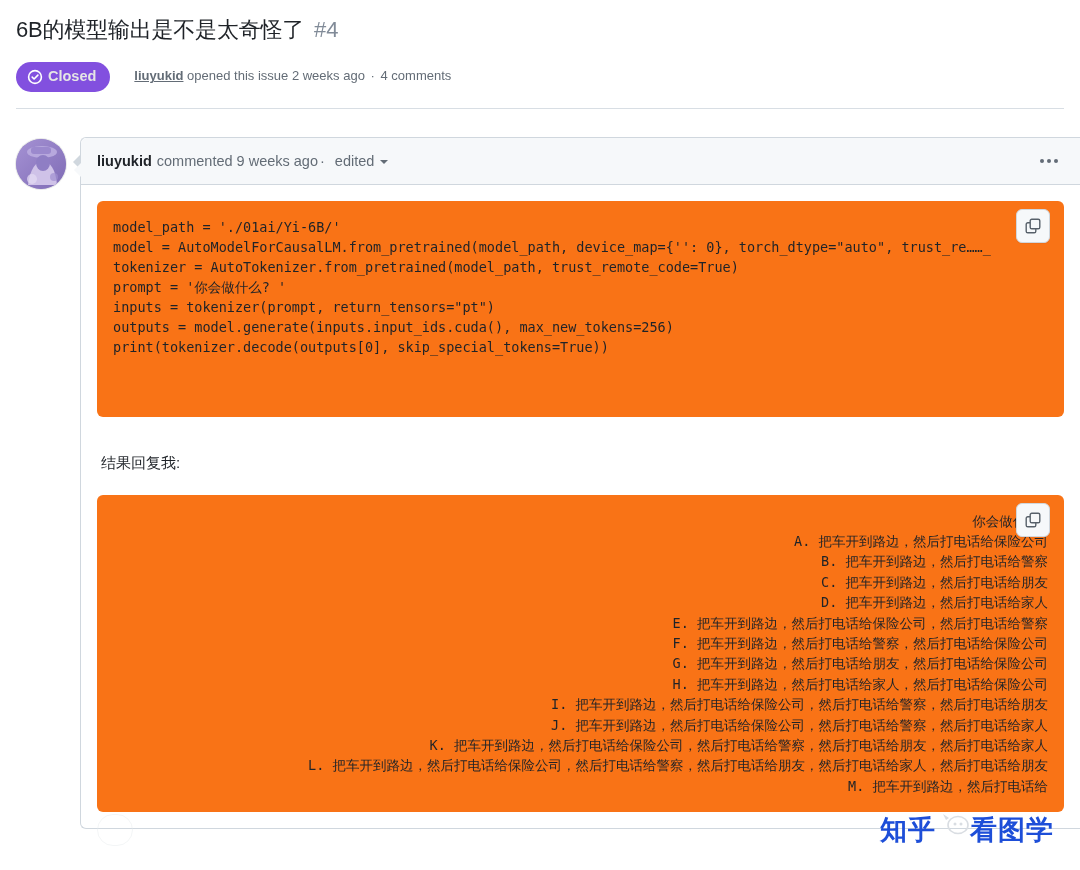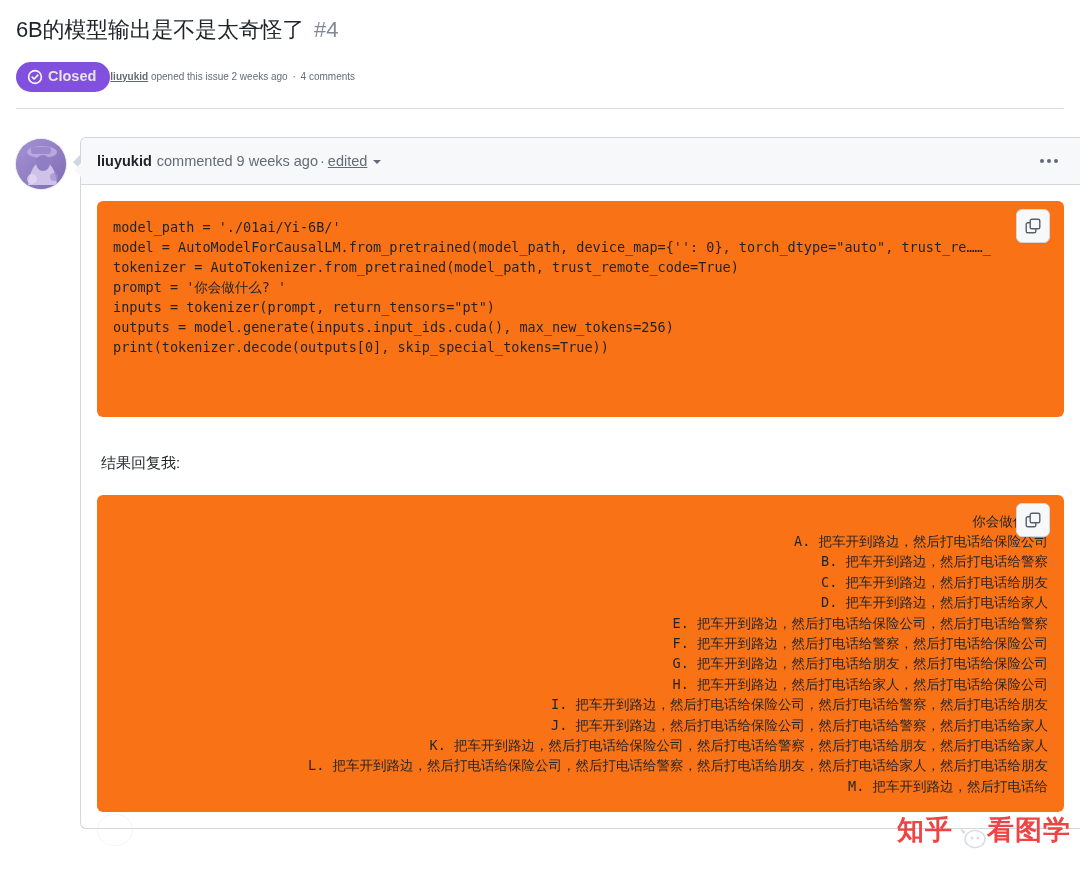--- a/index.html
+++ b/index.html
@@ -56,23 +56,23 @@
     border-radius: 999px;
     padding: 6px 14px 6px 11px;
     font-size: 14.5px;
     font-weight: 600;
     line-height: 1;
     height: 18px;
   }
   .state-badge svg { display:block; }
 
   .meta-text {
-    margin-left: 0;
+    margin-left: 24px;
     color: #636c76;
-    font-size: 10px;
+    font-size: 13px;
     line-height: 1.4;
   }
   .meta-text .author {
     color: #636c76;
     font-weight: 600;
     text-decoration: underline;
   }
   .meta-sep { padding: 0 2px; }
 
   .header-rule {
@@ -140,22 +140,21 @@
     font-size: 14.5px;
     color: #636c76;
     height: 22px;
   }
   .comment-header .c-author {
     color: #1f2328;
     font-weight: 600;
     margin-right: 5px;
   }
   .comment-header .c-edited {
-    margin-left: 1px;
-    text-decoration: underline;
+    margin-left: 8px;
   }
   .caret-down {
     display: inline-block;
     margin-left: 6px;
     width: 0; height: 0;
     border-left: 4px solid transparent;
     border-right: 4px solid transparent;
     border-top: 4px solid #636c76;
     vertical-align: middle;
     position: relative;
@@ -242,26 +241,26 @@
     width: 34px;
     height: 30px;
     border: 1px solid #e4e8ec;
     border-radius: 16px;
     opacity: .45;
   }
 
   
   .watermark {
     position: absolute;
-    right: 9px;
+    right: 26px;
     bottom: 22px;
     display: flex;
-    align-items: flex-end;
+    align-items: flex-start;
     gap: 4px;
-    color: #ef4444;
+    color: #1d4ed8;
     font-size: 27px;
     font-weight: 700;
     letter-spacing: 1px;
     user-select: none;
     pointer-events: none;
   }
   .watermark .wm-dot {
     display: inline-block;
     width: 26px; height: 22px;
     position: relative;

